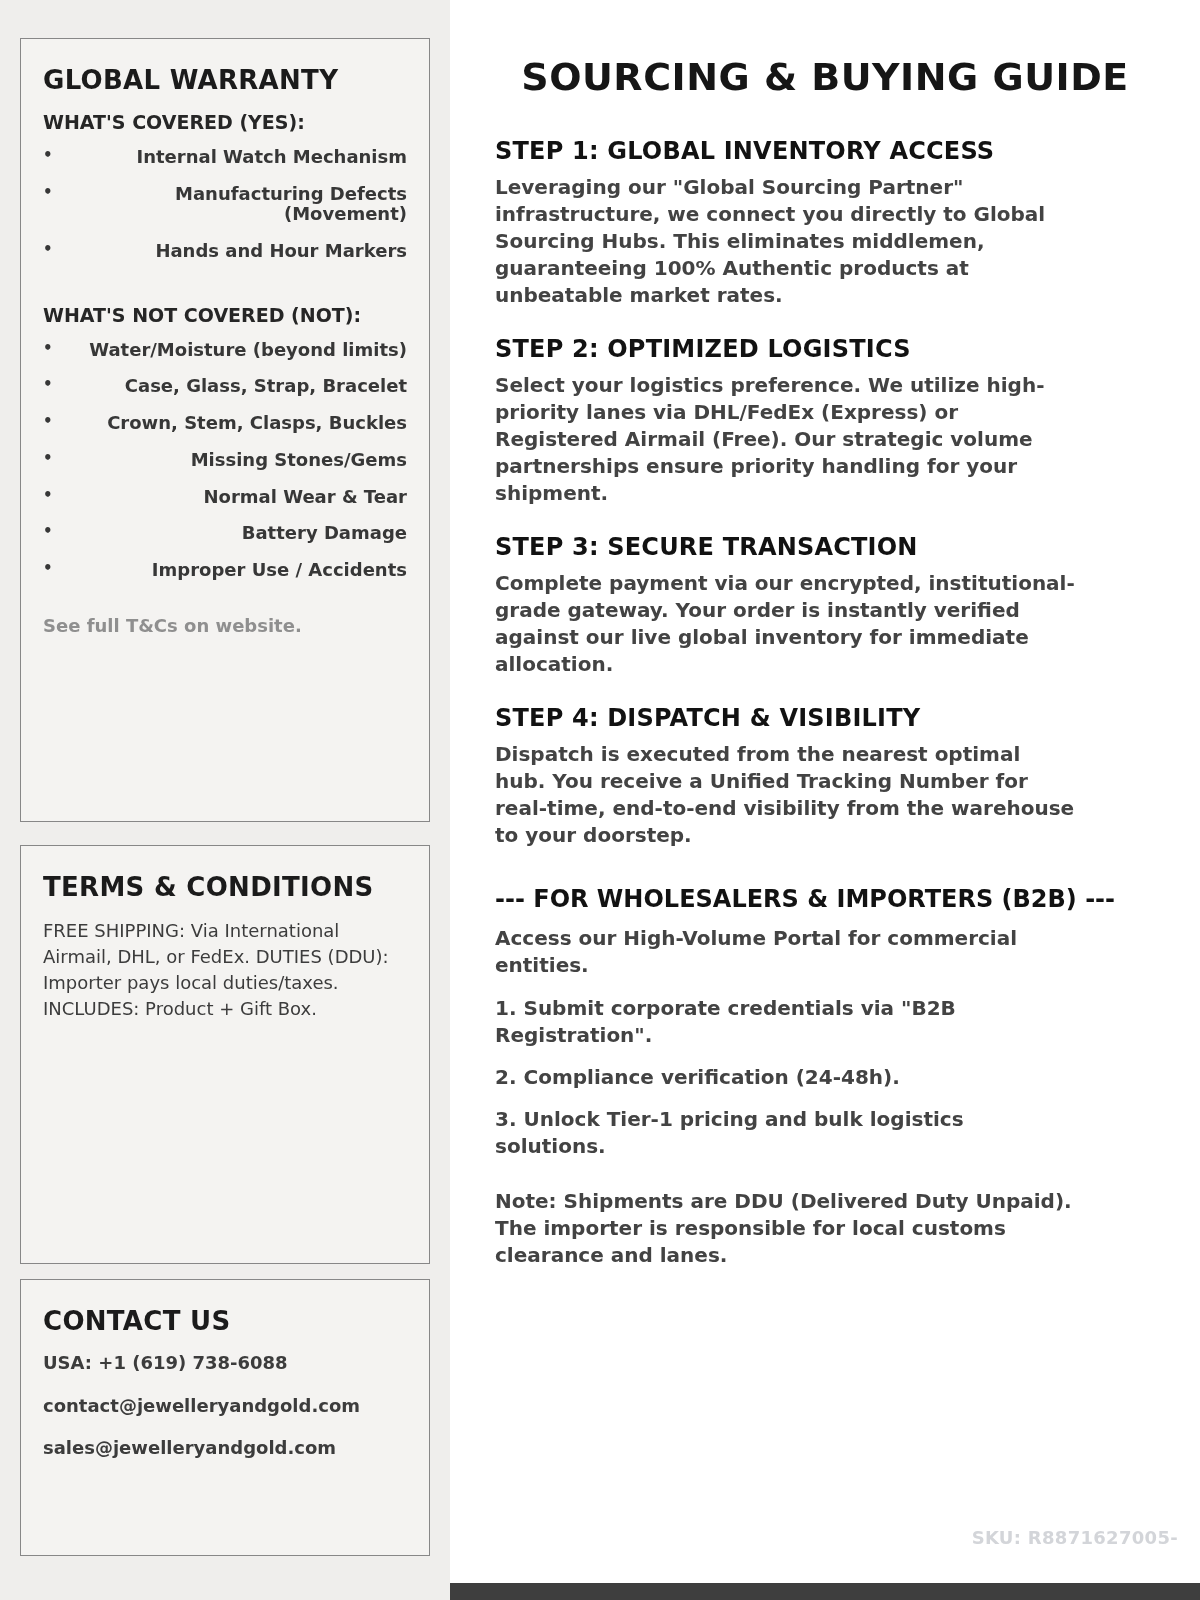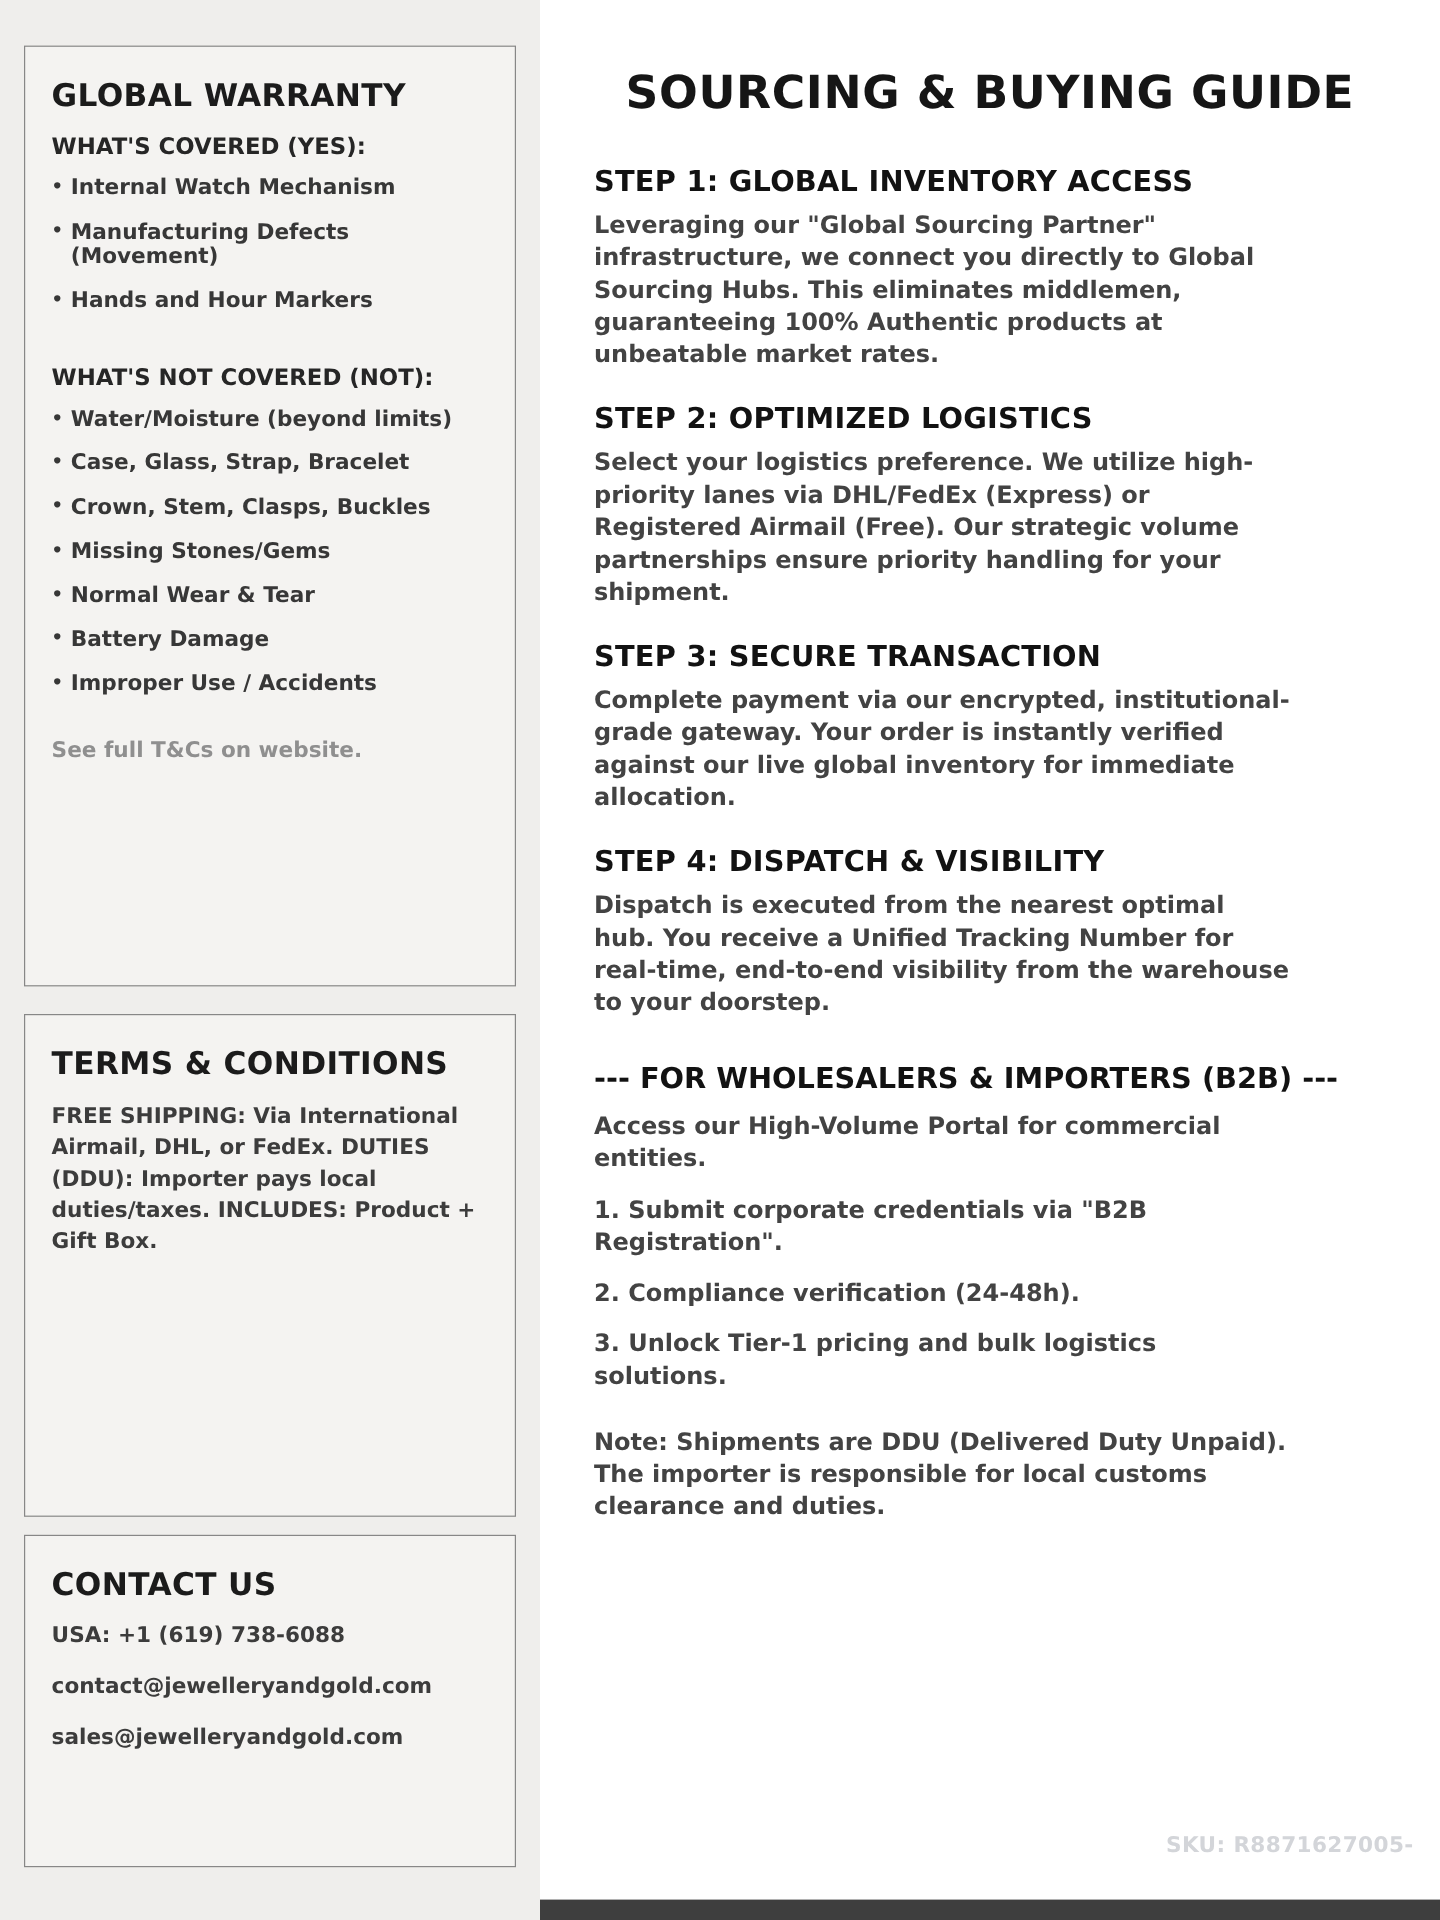--- a/index.html
+++ b/index.html
@@ -44,21 +44,21 @@
     color: #1b1b1b;
     letter-spacing: 0.3px;
   }
   .sub-heading {
     font-size: 19px;
     font-weight: bold;
     color: #262626;
     margin: 0 0 14px 0;
   }
   .sub-heading.second { margin-top: 42px; }
-  ul.bullet-list { list-style: none; margin: 0; padding: 0; }
+  ul.bullet-list { list-style: none; margin: 0; padding: 0; text-align: right; }
   ul.bullet-list li {
     position: relative;
     padding-left: 16px;
     font-size: 18px;
     font-weight: bold;
     color: #373737;
     margin-bottom: 16px;
     line-height: 1.15;
   }
   ul.bullet-list li::before {
@@ -70,21 +70,21 @@
     color: #373737;
   }
   .footnote {
     margin-top: 34px;
     font-size: 18px;
     font-weight: bold;
     color: #8f8f8f;
   }
   .panel-body {
     font-size: 18px;
-    font-weight: bold;
+    font-weight: normal;
     color: #3c3c3c;
     line-height: 1.45;
     margin: 0;
   }
   .contact-lines p {
     font-size: 18px;
     font-weight: bold;
     color: #3c3c3c;
     margin: 0 0 21px 0;
     line-height: 1.2;
@@ -225,21 +225,21 @@
       </div>
 
     <div class="b2b">
       <h3 class="b2b-heading">--- FOR WHOLESALERS &amp; IMPORTERS (B2B) ---</h3>
       <p class="b2b-intro">Access our High-Volume Portal for commercial entities.</p>
       <div class="b2b-steps">
           <p>1. Submit corporate credentials via "B2B Registration".</p>
           <p>2. Compliance verification (24-48h).</p>
           <p>3. Unlock Tier-1 pricing and bulk logistics solutions.</p>
         </div>
-      <p class="b2b-note">Note: Shipments are DDU (Delivered Duty Unpaid). The importer is responsible for local customs clearance and duties.</p>
+      <p class="b2b-note">Note: Shipments are DDU (Delivered Duty Unpaid). The importer is responsible for local customs clearance and lanes.</p>
     </div>
 
   </main>
 
   <div class="sku-label">SKU: R8871627005-</div>
   <div class="footer-bar"></div>
 
 </div>
 
 </body></html>

